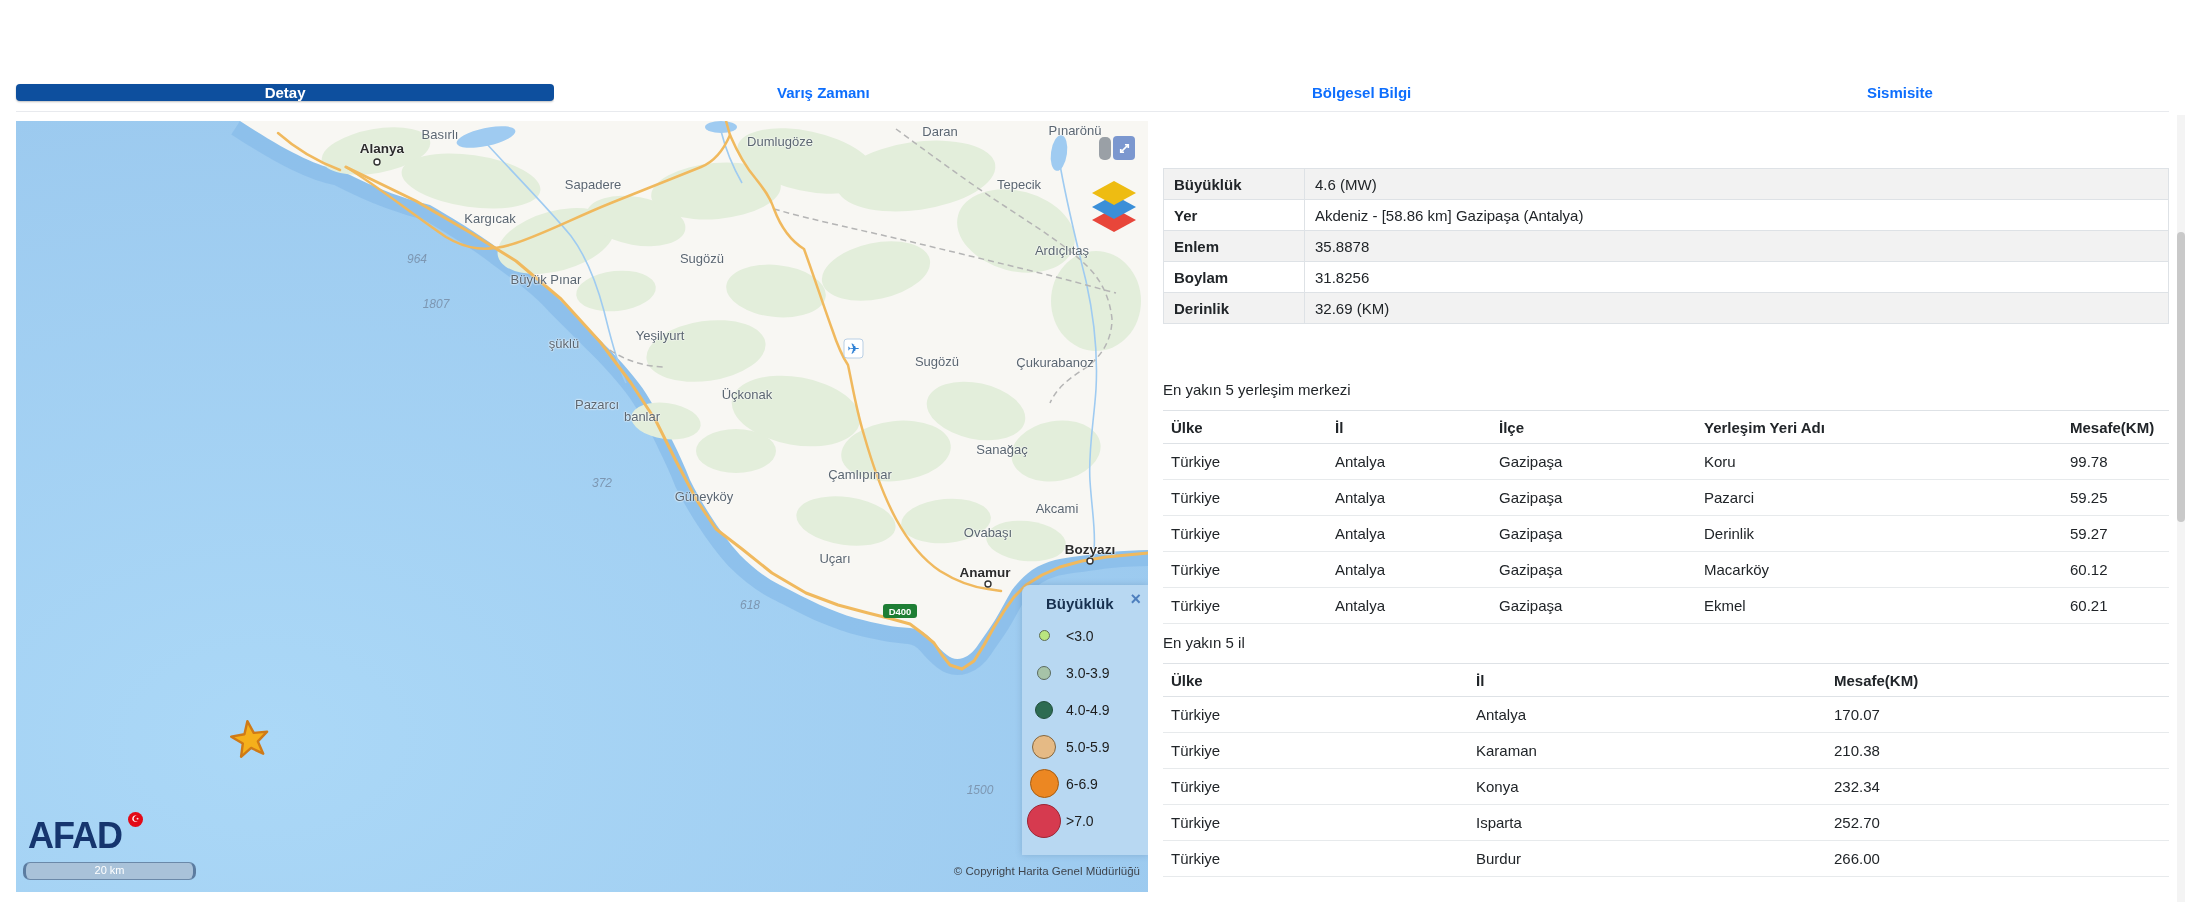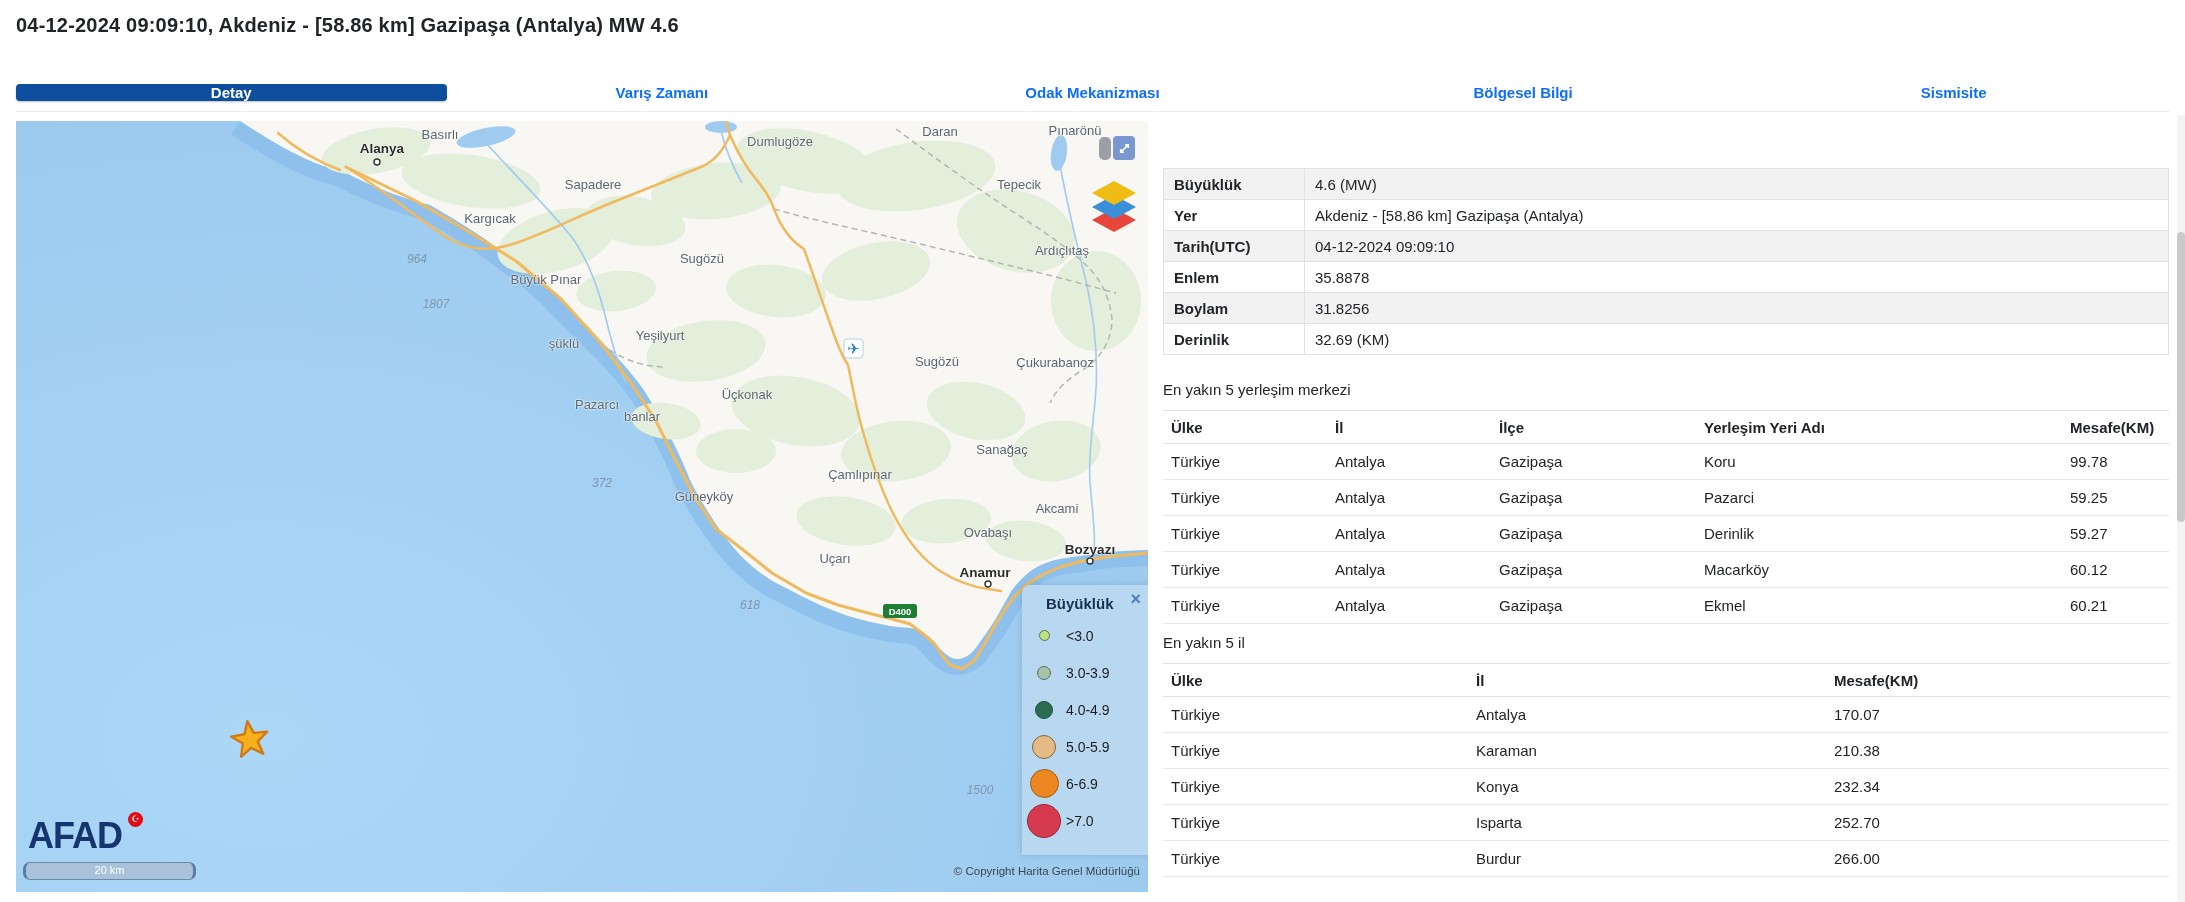--- a/index.html
+++ b/index.html
@@ -48,26 +48,24 @@
   .data-table tbody td{height:35px;border-bottom:1px solid #e7eaec;padding:0 8px;text-align:left;}
   
   .scroll-track{position:absolute;right:0;top:115px;width:8px;height:787px;background:#f4f4f4;}
   .scroll-thumb{position:absolute;right:0;top:117px;width:8px;height:290px;background:#c9c9c9;border-radius:4px;cursor:pointer;}
 </style>
 </head>
 <body>
 
 <div class="app">
 
-  <div class="page-title">04-12-2024 09:09:10, Akdeniz - [58.86 km] Gazipaşa (Antalya) MW 4.6</div>
 
   <div class="tabbar" id="tabbar">
       <div class="tab active">Detay</div>
       <div class="tab">Varış Zamanı</div>
-      <div class="tab">Odak Mekanizması</div>
       <div class="tab">Bölgesel Bilgi</div>
       <div class="tab">Sismisite</div>
     </div>
 
   <div class="map" id="map">
     <svg class="base" width="1132" height="771" viewBox="0 0 1132 771">
       <defs>
         <radialGradient id="seaGrad" cx="22%" cy="80%" r="95%">
           <stop offset="0%" stop-color="#abd8f7"></stop>
             <stop offset="100%" stop-color="#9ac8ee"></stop>
@@ -247,24 +245,20 @@
       <tbody id="detail-rows">
           <tr>
             <th>Büyüklük</th>
             <td>4.6 (MW)</td>
           </tr>
           <tr>
             <th>Yer</th>
             <td>Akdeniz - [58.86 km] Gazipaşa (Antalya)</td>
           </tr>
           <tr>
-            <th>Tarih(UTC)</th>
-            <td>04-12-2024 09:09:10</td>
-          </tr>
-          <tr>
             <th>Enlem</th>
             <td>35.8878</td>
           </tr>
           <tr>
             <th>Boylam</th>
             <td>31.8256</td>
           </tr>
           <tr>
             <th>Derinlik</th>
             <td>32.69 (KM)</td>

